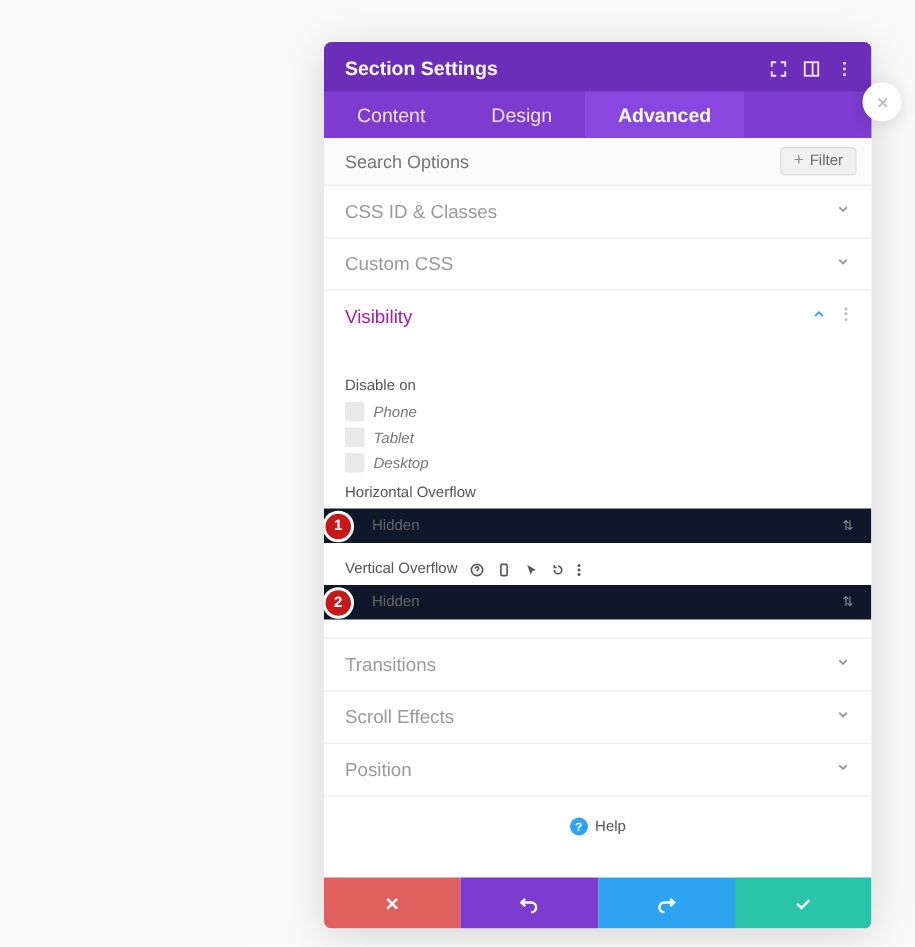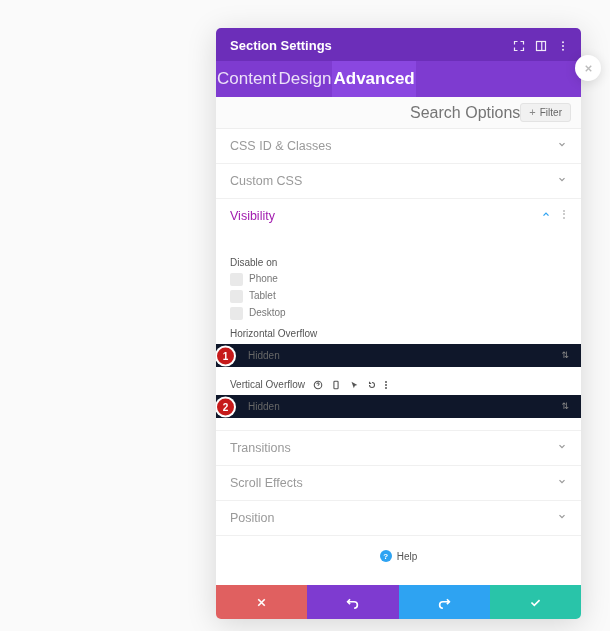--- a/index.html
+++ b/index.html
@@ -13,40 +13,40 @@
     box-shadow: 0 5px 30px rgba(0,0,0,0.15);
     display: flex; flex-direction: column;
     overflow: hidden;
   }
   .header { background: #6c2eb9; color: #fff; }
   .title-row { display: flex; align-items: center; justify-content: space-between; padding: 10px 12px 8px 14px; }
   .title-row h1 { font-size: 13px; font-weight: 600; }
   .title-actions { display: flex; gap: 10px; align-items: center; }
   .title-actions .ico { width: 12px; height: 12px; opacity: .9; cursor: pointer; display:inline-flex; align-items:center; justify-content:center; }
   .tabs { display: flex; background: #7e3bd0; }
-  .tab { padding: 8px 1px; font-size: 17px; color: rgba(255,255,255,.85); cursor: pointer; }
+  .tab { padding: 8px 22px; font-size: 13px; color: rgba(255,255,255,.85); cursor: pointer; }
   .tab.active { background: #8a47e0; color:#fff; font-weight:600; }
   .toolbar { display:flex; align-items:center; justify-content:space-between; padding: 6px 10px 6px 14px; border-bottom:1px solid #eee; background:#fbfbfb; }
-  .toolbar .search { font-size: 16px; color:#9a9a9a; flex:1; border:none; background:transparent; outline:none;text-align:right; }
+  .toolbar .search { font-size: 12px; color:#9a9a9a; flex:1; border:none; background:transparent; outline:none; }
   .filter-btn { font-size:10px; color:#666; background:#f1f1f1; border:1px solid #e3e3e3; border-radius:3px; padding:3px 8px; cursor:pointer; display:flex; align-items:center; gap:4px;}
   .filter-btn .plus { font-size:11px; line-height:1; color:#888;}
   .body { flex:1; overflow:auto; }
   .group { border-bottom: 1px solid #f0f0f0; }
   .group-head { display:flex; align-items:flex-start; justify-content:space-between; padding: 10px 14px; cursor:pointer; }
   .group-head .name { font-size: 12.5px; color:#9a9a9a; }
   .group-head.open .name { color:#a21caf; font-weight:500; }
   .chev { width:10px; height:10px; display:inline-flex; }
   .chev svg { width:100%; height:100%; }
   .group-kebab { width:4px; display:flex; flex-direction:column; gap:1.5px; margin-left:6px;}
   .group-kebab span{width:2px;height:2px;background:#bbb;border-radius:50%;}
   .open-right { display:flex; align-items:center; gap:6px;}
   .section-body { padding: 2px 14px 12px 14px; margin-top: 16px; }
   .label { font-size: 10px; color:#555; margin: 6px 0 5px 0; }
   .checks { display:flex; flex-direction:column; gap:4px; margin-bottom:8px;}
-  .check { display:flex; align-items:flex-start; gap:6px; font-size:10px; color:#777;}
+  .check { display:flex; align-items:flex-end; gap:6px; font-size:10px; color:#777;font-style:italic;}
   .check .box { width:13px; height:13px; background:#e9e9e9; border-radius:2px; }
   .sub-label-row { display:flex; align-items:center; gap:8px; margin-top:6px;}
   .sub-label { font-size:10px; color:#555;}
   .mini-ico { width:10px; height:10px; color:#555; cursor:pointer; display:inline-flex; align-items:center; justify-content:center;}
   .mini-ico svg{width:100%;height:100%;}
   .mini-kebab { display:flex; flex-direction:column; gap:1px;}
   .mini-kebab span{width:2px;height:2px;background:#555;border-radius:50%;}
   .select-row { position:relative; margin: 5px -14px 0 -14px; }
   .select-input { display:flex; align-items:flex-start; justify-content:space-between; background:#0f172a; padding:6px 14px 6px 32px; font-size:10px; color:#666; cursor:pointer;}
   .updown { font-size:9px; color:#888; letter-spacing:-2px;}

